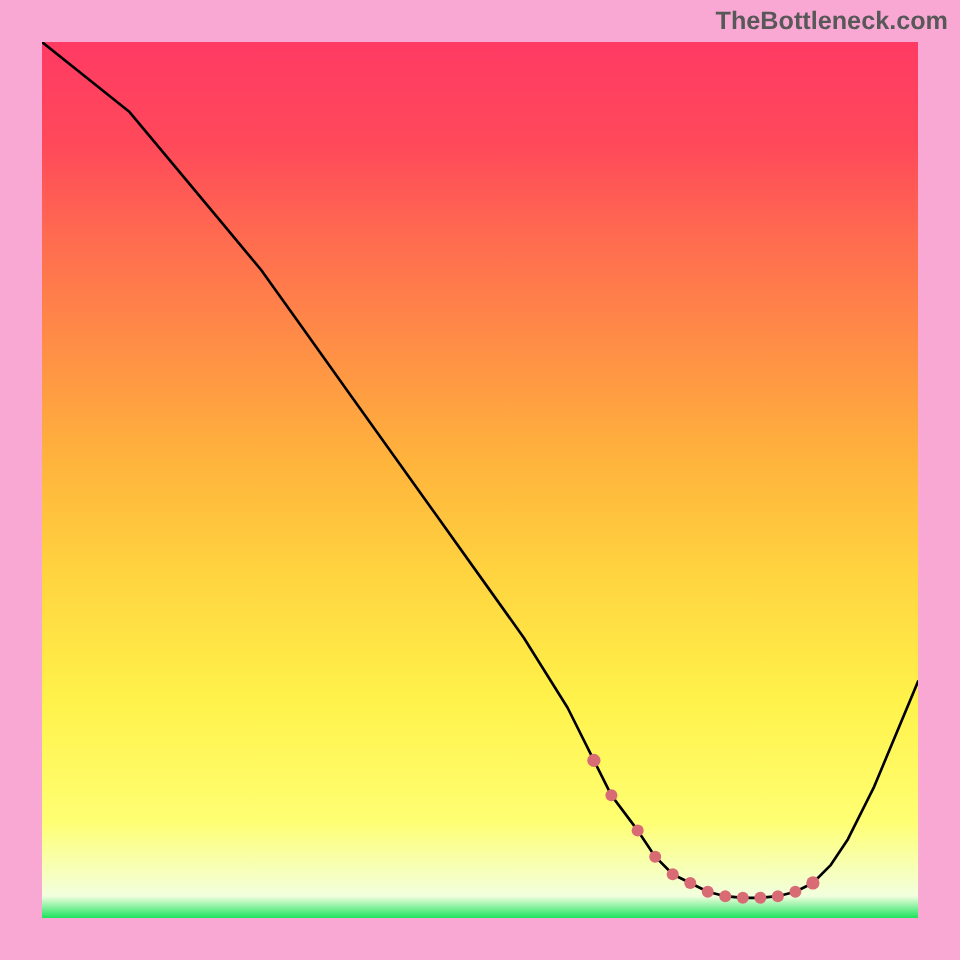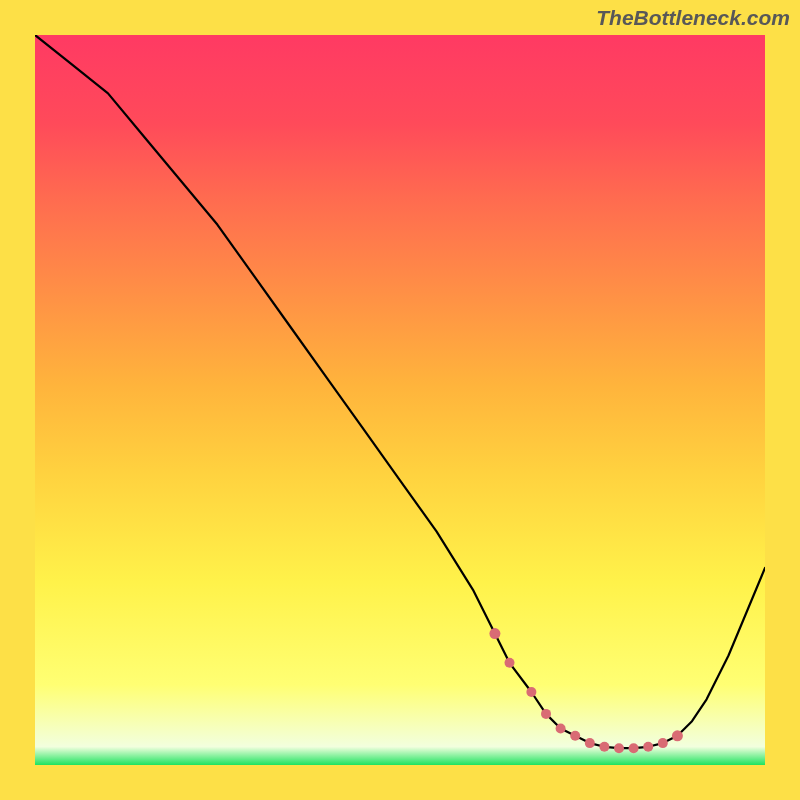--- a/index.html
+++ b/index.html
@@ -8,22 +8,21 @@
     width: 800px;
     height: 800px;
     background: #000;
     overflow: hidden;
     font-family: Arial, Helvetica, sans-serif;
   }
   .frame {
     position: relative;
     width: 800px;
     height: 800px;
-    background: #fde047;
-    font-style: italic;
+    background: #f9a8d4;
   }
   .watermark {
     position: absolute;
     top: 6px;
     right: 10px;
     color: #585858;
     font-size: 21px;
     font-weight: 600;
     letter-spacing: 0px;
     z-index: 20;

